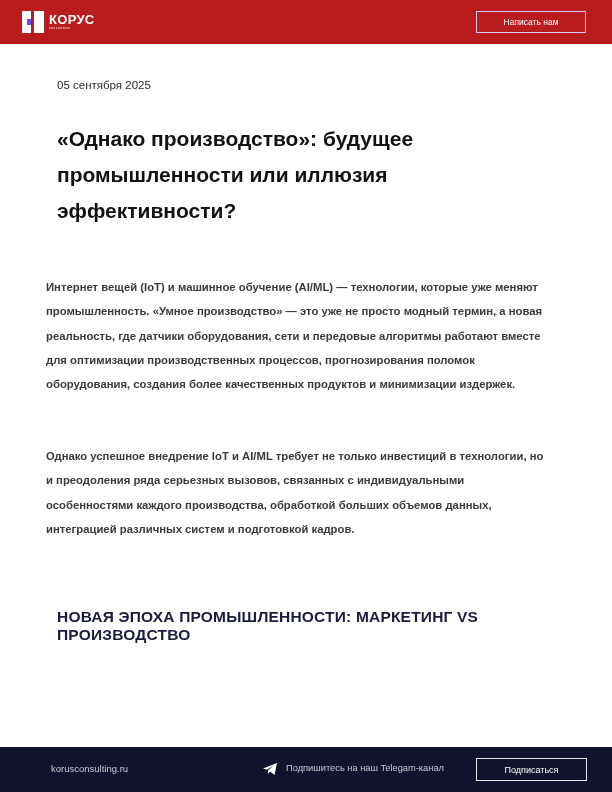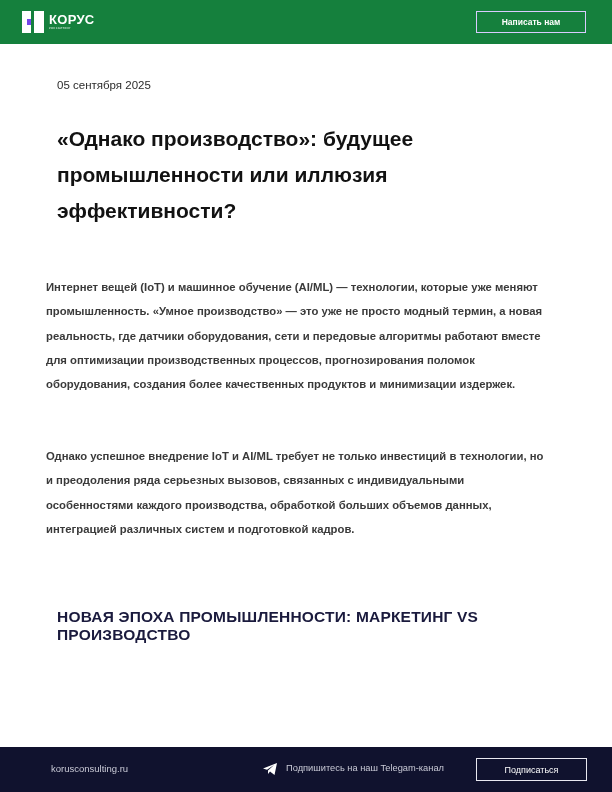--- a/index.html
+++ b/index.html
@@ -1,30 +1,30 @@
 <!DOCTYPE html>
 <html><head>
 <meta charset="utf-8">
 <style>
   * { margin: 0; padding: 0; box-sizing: border-box; }
   html, body { width: 612px; height: 792px; background: #ffffff; overflow: hidden; }
   body { position: relative; font-family: "Liberation Sans", "DejaVu Sans", sans-serif; color: #1a1a1a; }
 
-  .header { position: absolute; left: 0; top: 0; width: 612px; height: 44px; background: #15803d; }
+  .header { position: absolute; left: 0; top: 0; width: 612px; height: 44px; background: #b91c1c; }
   .logo { position: absolute; left: 22px; top: 11px; display: flex; align-items: center; }
   .logo-mark { position: relative; width: 22px; height: 22px; }
   .logo-mark .l { position: absolute; left: 0; top: 0; width: 9px; height: 22px; background: #fff; }
   .logo-mark .r { position: absolute; left: 12px; top: 0; width: 10px; height: 22px; background: #fff; }
   .logo-mark .cut { position: absolute; left: 5px; top: 8px; width: 4px; height: 6px; background: #7345EB; }
   .logo-text { margin-left: 5px; display: flex; flex-direction: column; }
   .logo-name { color: #fff; font-weight: bold; font-size: 13px; letter-spacing: 0.3px; line-height: 13px; }
   .logo-sub { color: #fff; font-size: 3.5px; line-height: 5px; letter-spacing: 0.4px; opacity: 0.9; }
 
   .write-btn { position: absolute; left: 476px; top: 11px; width: 110px; height: 22px;
-     border: 1px solid #d9ccff; color: #fff; font-size: 8.5px; font-weight: bold;
+     border: 1px solid #d9ccff; color: #fff; font-size: 8.5px; font-weight: normal;
      display: flex; align-items: center; justify-content: center; background: transparent; }
 
   .date { position: absolute; left: 57px; top: 79px; font-size: 11.5px; color: #2b2b2b; }
 
   .title { position: absolute; left: 57px; top: 121px; width: 470px; font-size: 21px; font-weight: bold;
      line-height: 36px; color: #121212; }
 
   .para { position: absolute; left: 46px; width: 500px; font-size: 11.3px; line-height: 24.3px; color: #3a3a3a; font-weight: bold; }
   .para1 { top: 275px; }
   .para2 { top: 444px; }

